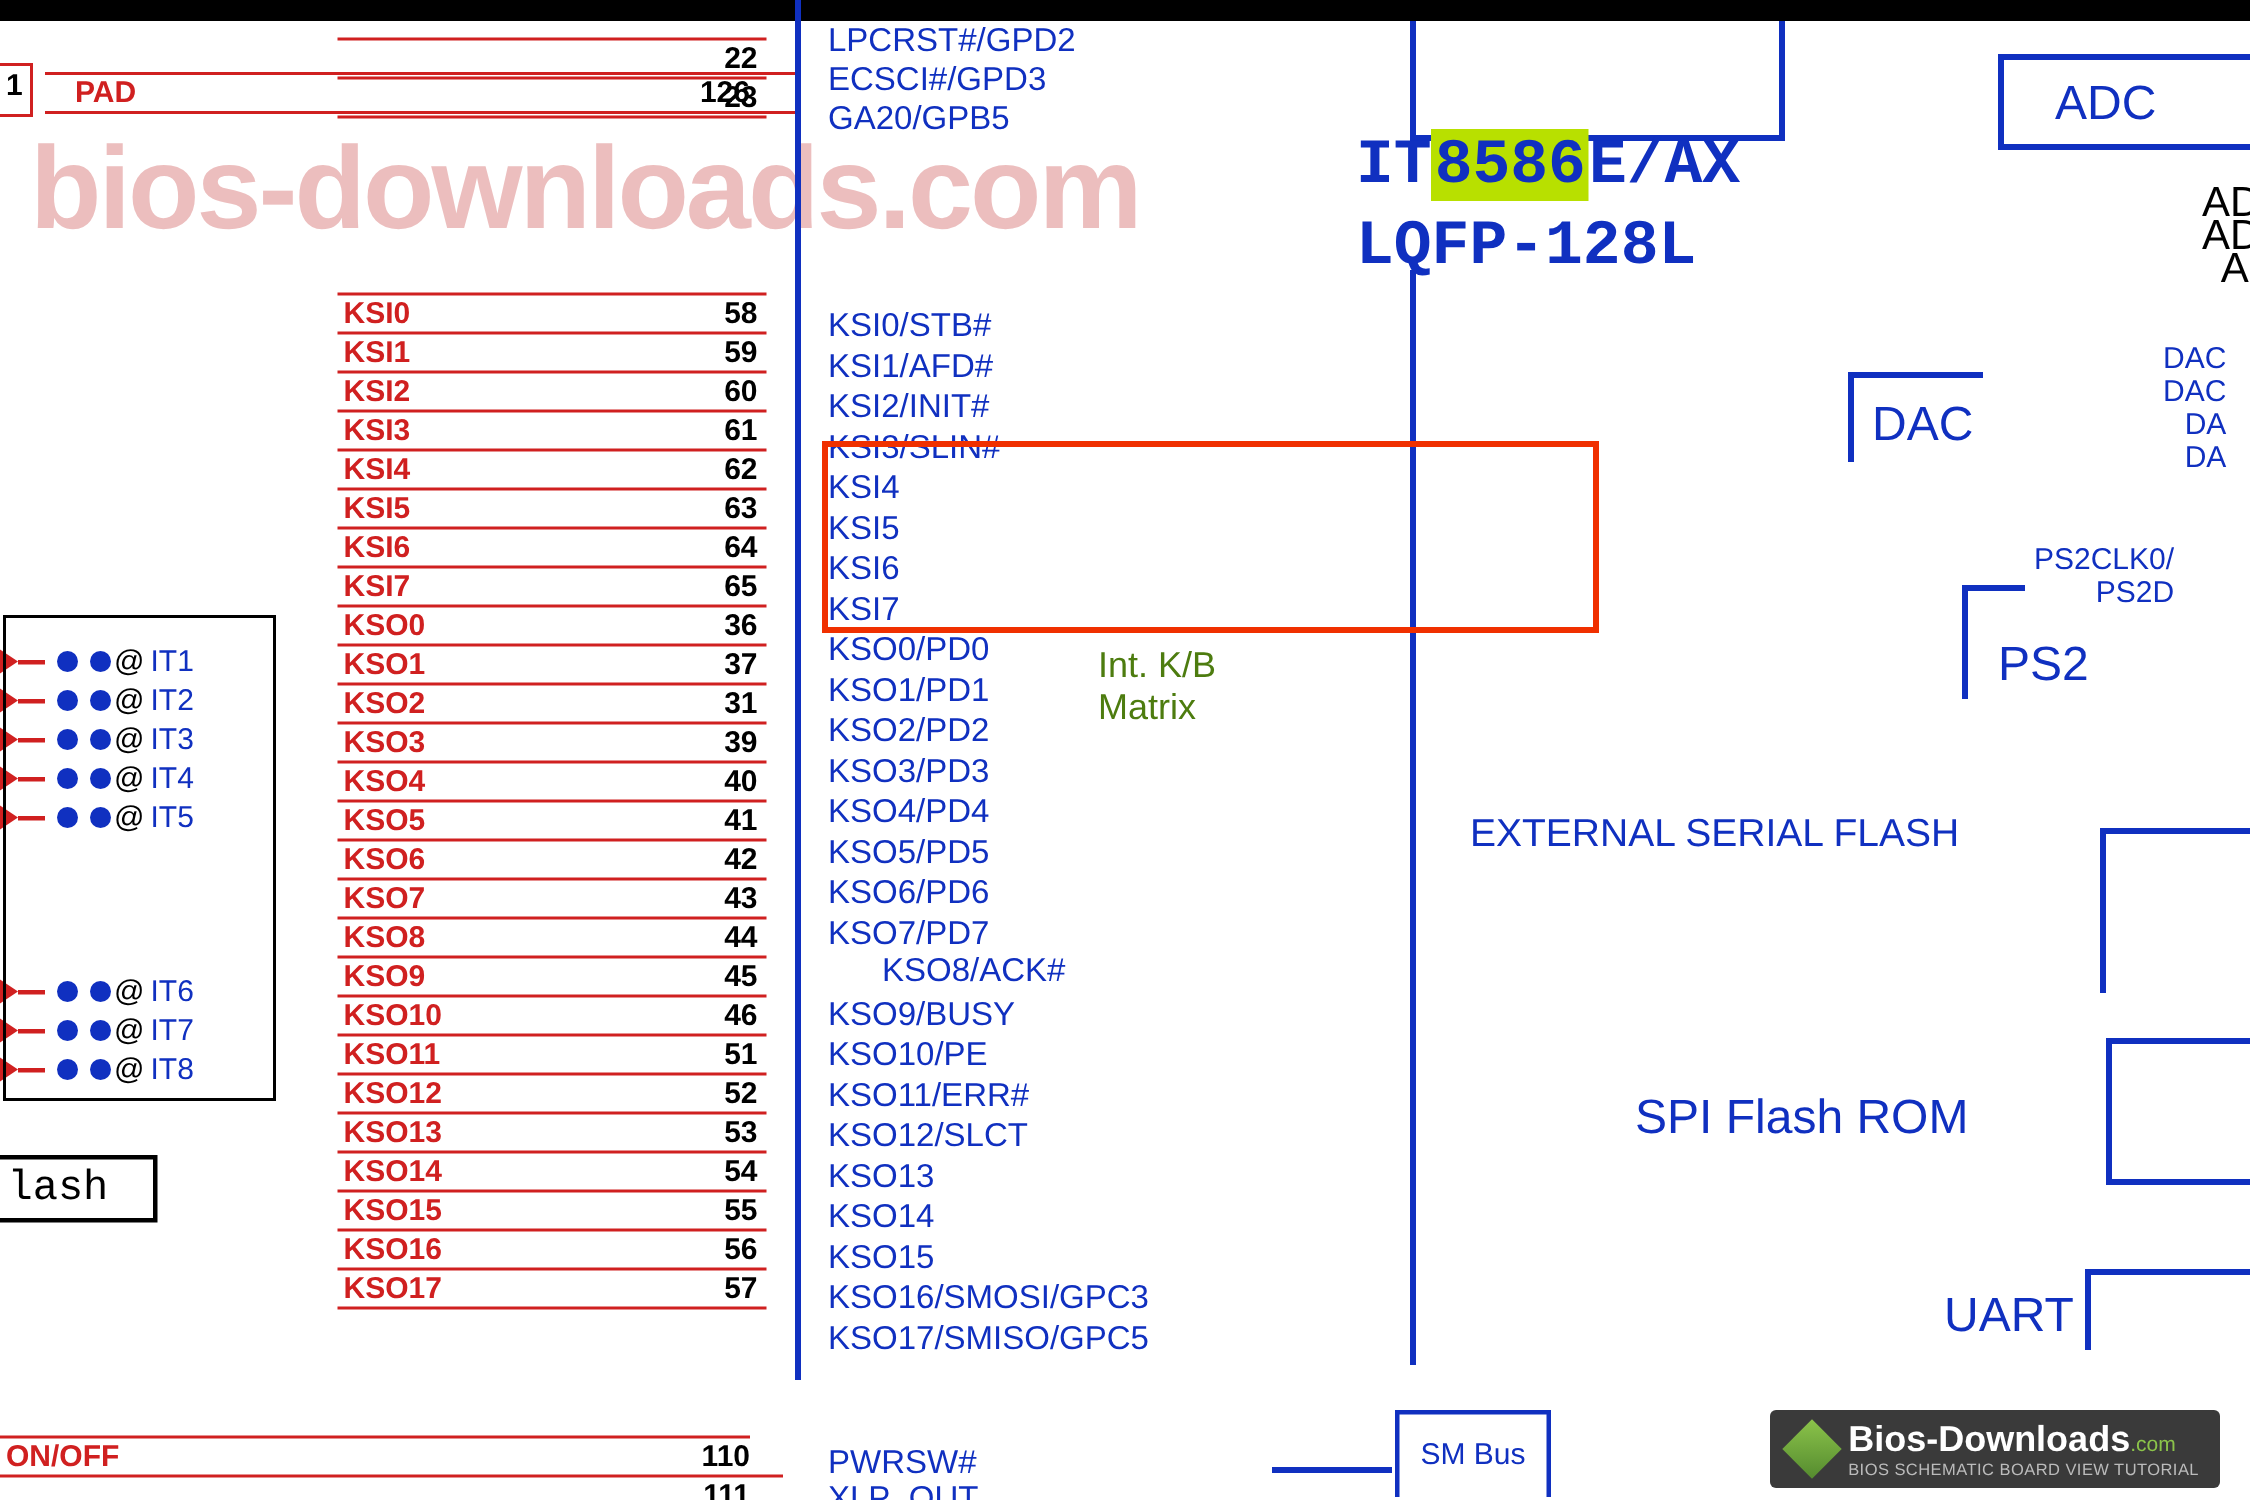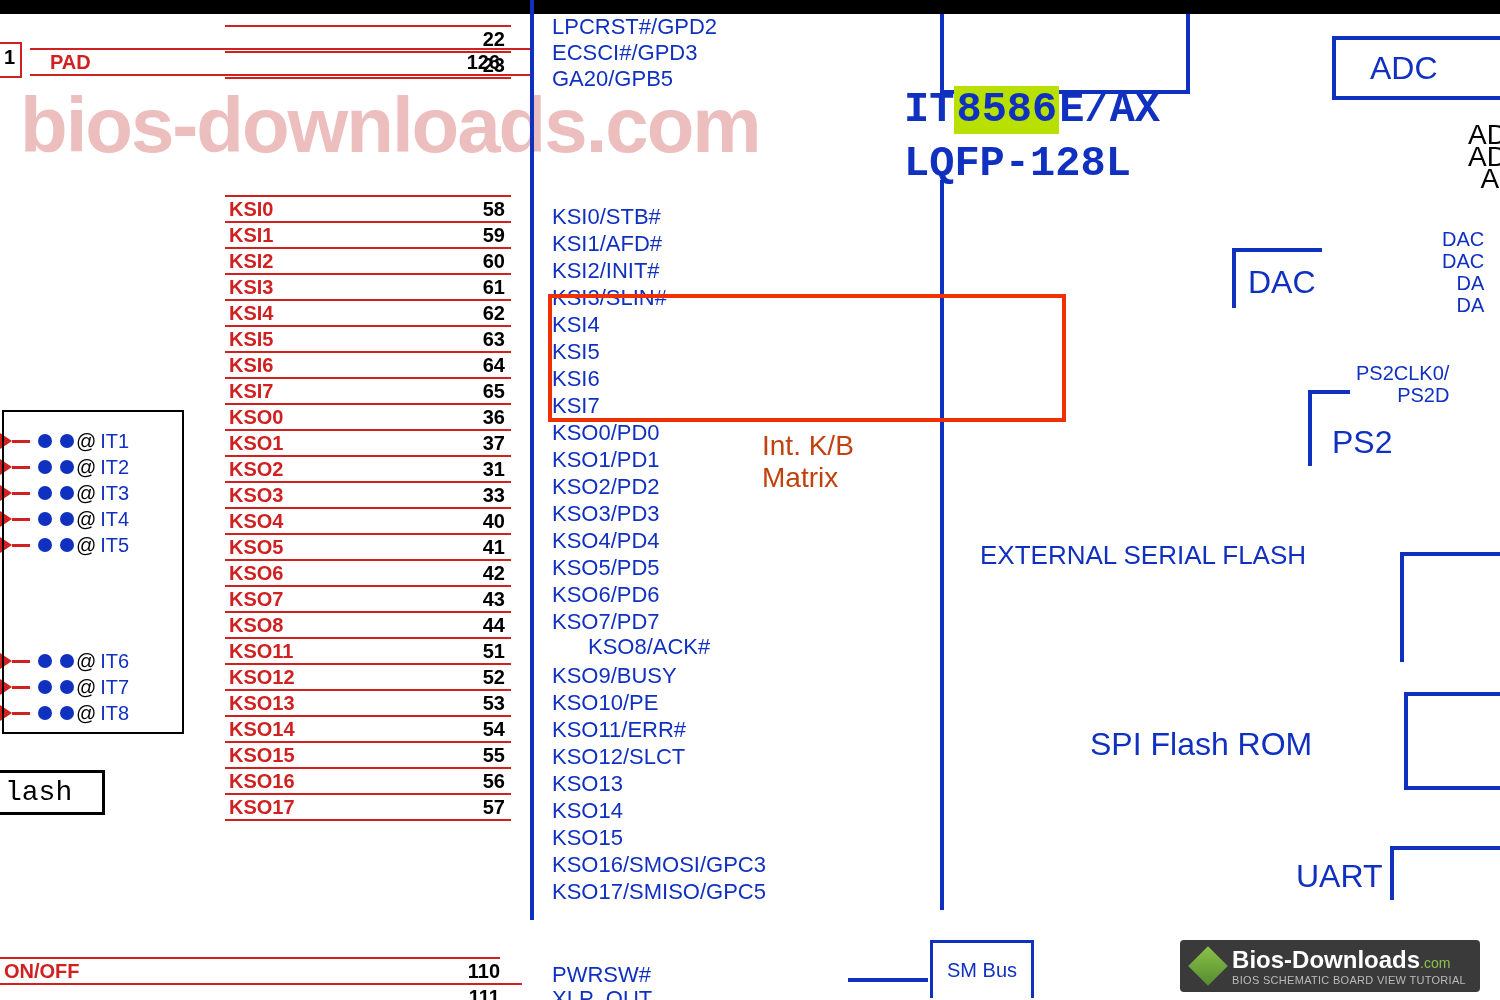--- a/index.html
+++ b/index.html
@@ -122,41 +122,49 @@
       <div class="pinrow">
         <span class="net">KSO1</span>
         <span class="num">37</span>
       </div>
       <div class="pinrow">
         <span class="net">KSO2</span>
         <span class="num">31</span>
       </div>
       <div class="pinrow">
         <span class="net">KSO3</span>
-        <span class="num">33</span>
+        <span class="num">39</span>
       </div>
       <div class="pinrow">
         <span class="net">KSO4</span>
         <span class="num">40</span>
       </div>
       <div class="pinrow">
         <span class="net">KSO5</span>
         <span class="num">41</span>
       </div>
       <div class="pinrow">
         <span class="net">KSO6</span>
         <span class="num">42</span>
       </div>
       <div class="pinrow">
         <span class="net">KSO7</span>
         <span class="num">43</span>
       </div>
       <div class="pinrow">
         <span class="net">KSO8</span>
         <span class="num">44</span>
+      </div>
+      <div class="pinrow">
+        <span class="net">KSO9</span>
+        <span class="num">45</span>
+      </div>
+      <div class="pinrow">
+        <span class="net">KSO10</span>
+        <span class="num">46</span>
       </div>
       <div class="pinrow">
         <span class="net">KSO11</span>
         <span class="num">51</span>
       </div>
       <div class="pinrow">
         <span class="net">KSO12</span>
         <span class="num">52</span>
       </div>
       <div class="pinrow">
@@ -203,21 +211,21 @@
       <div class="fn" style="top: 690px;">KSO10/PE</div>
       <div class="fn" style="top: 717px;">KSO11/ERR#</div>
       <div class="fn" style="top: 744px;">KSO12/SLCT</div>
       <div class="fn" style="top: 771px;">KSO13</div>
       <div class="fn" style="top: 798px;">KSO14</div>
       <div class="fn" style="top: 825px;">KSO15</div>
       <div class="fn" style="top: 852px;">KSO16/SMOSI/GPC3</div>
       <div class="fn" style="top: 879px;">KSO17/SMISO/GPC5</div>
     </div>
 
-  <div style="position:absolute;left:762px;top:430px;color:#c2410c;font-size:28px">
+  <div style="position:absolute;left:732px;top:430px;color:#4d7c0f;font-size:24px">
     <div>Int. K/B</div>
       <div>Matrix</div>
   </div>
 
   <div class="redrect" style="left:548px;top:294px;width:510px;height:120px"></div>
 
   <div class="dotgrp" style="top:428px" id="itsA">
       <div class="drow">
         <div class="arrow"></div>
         <div class="atline"></div>

